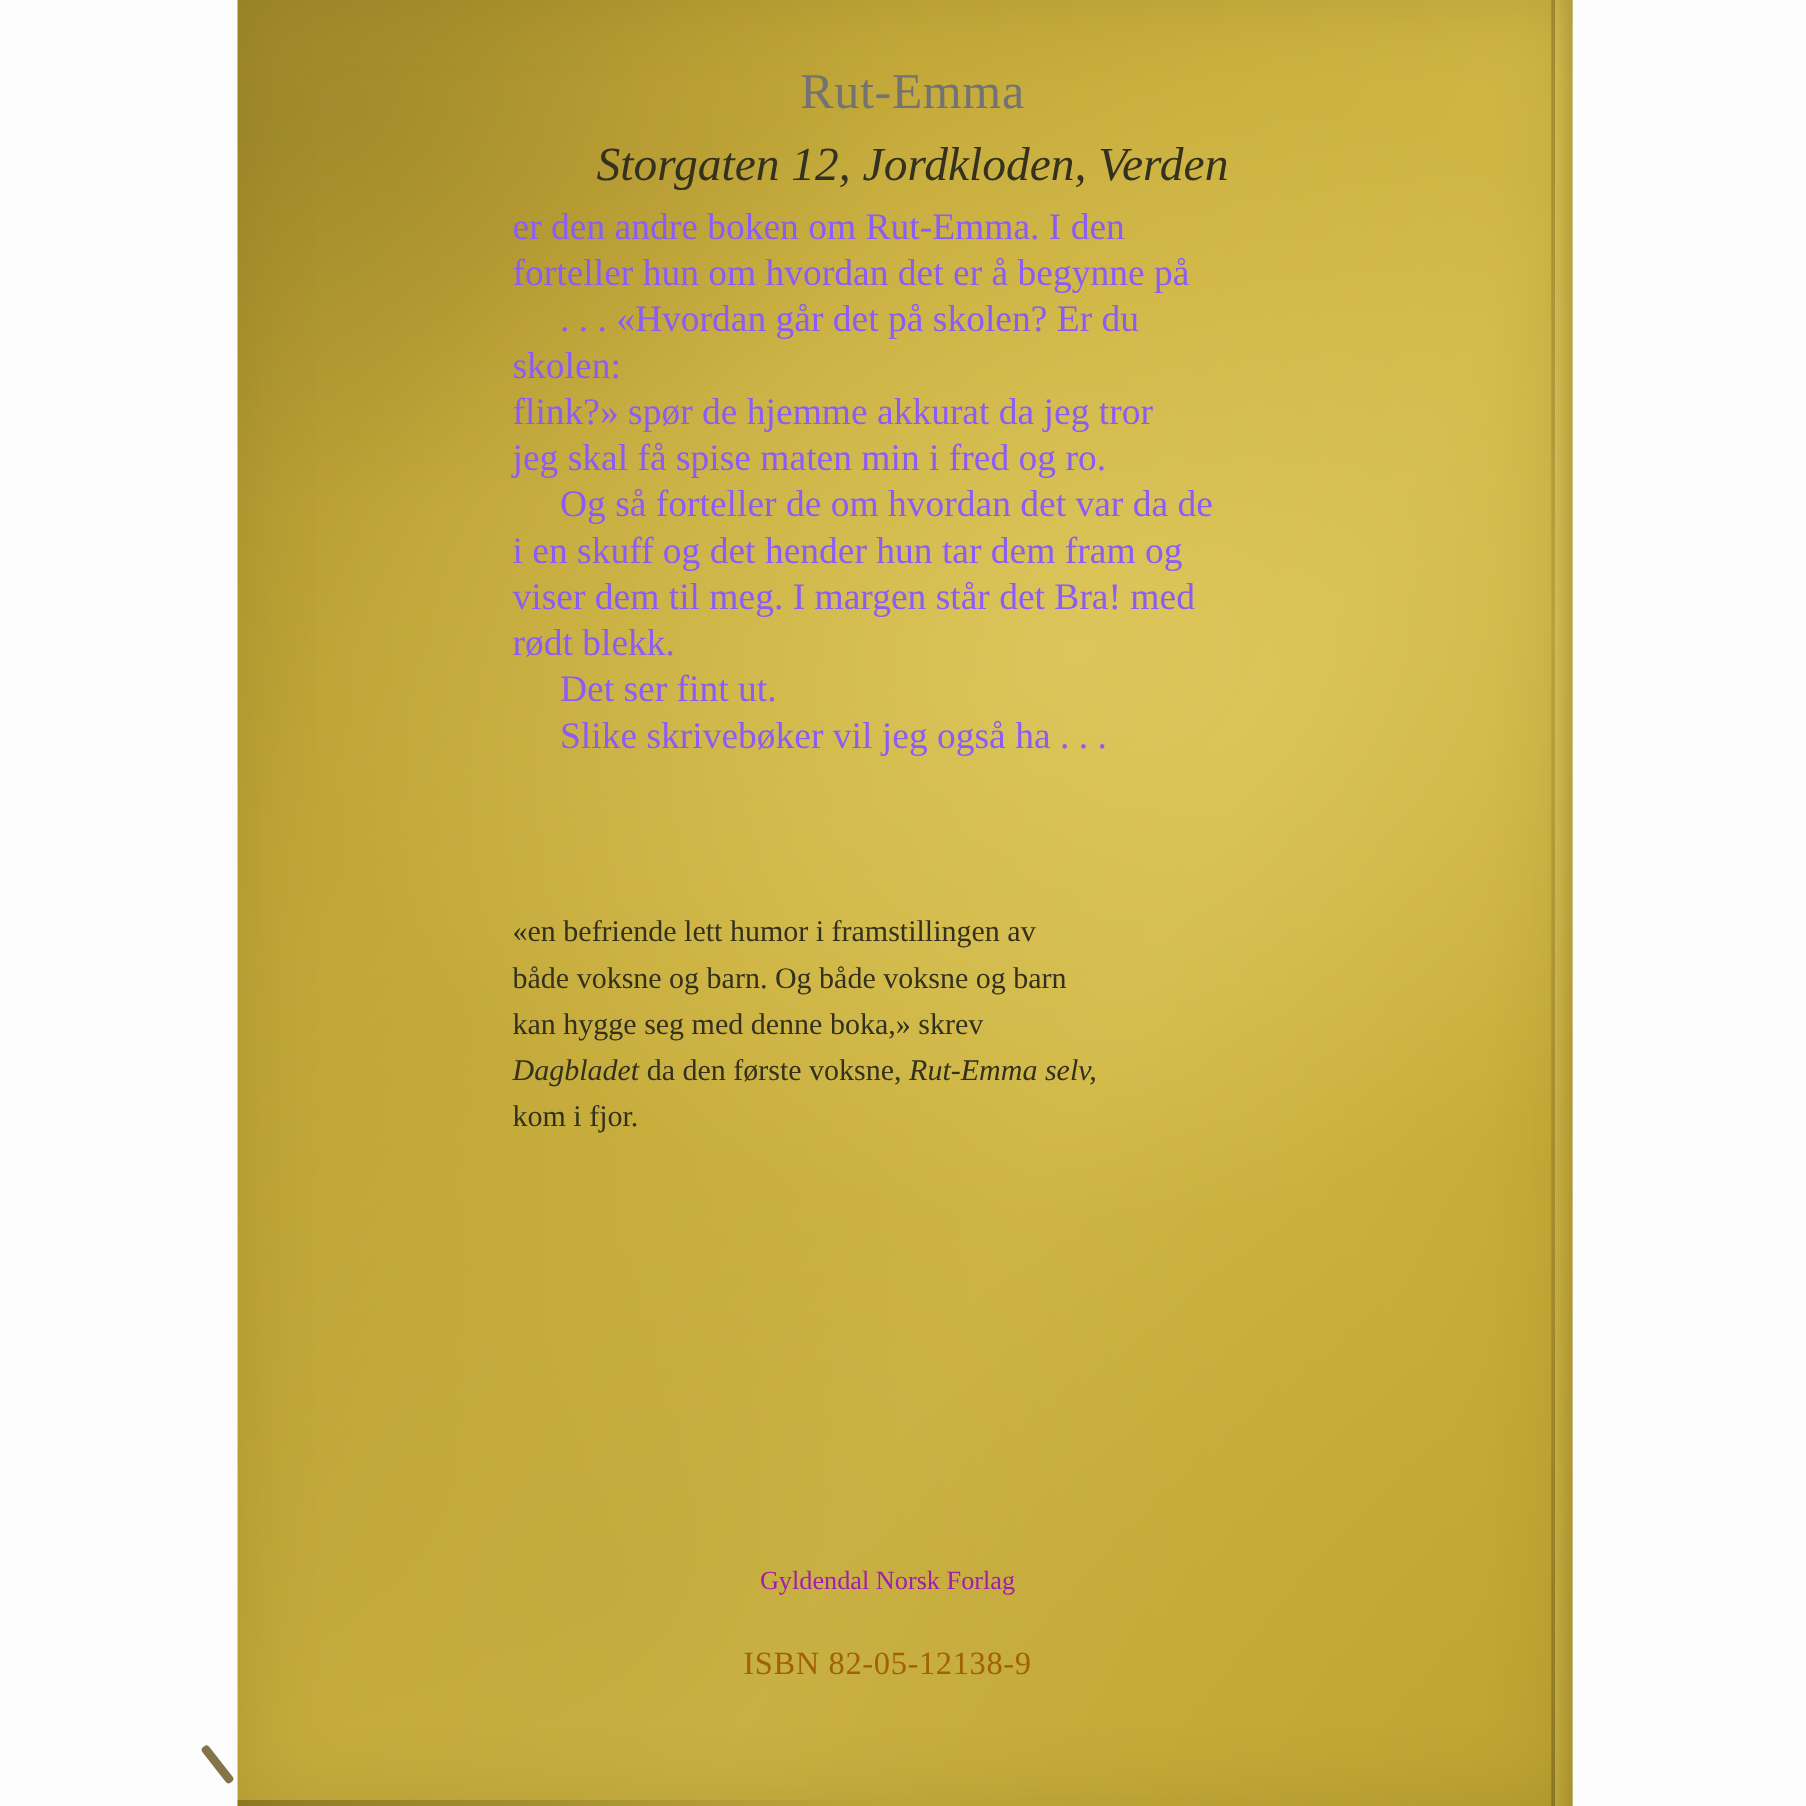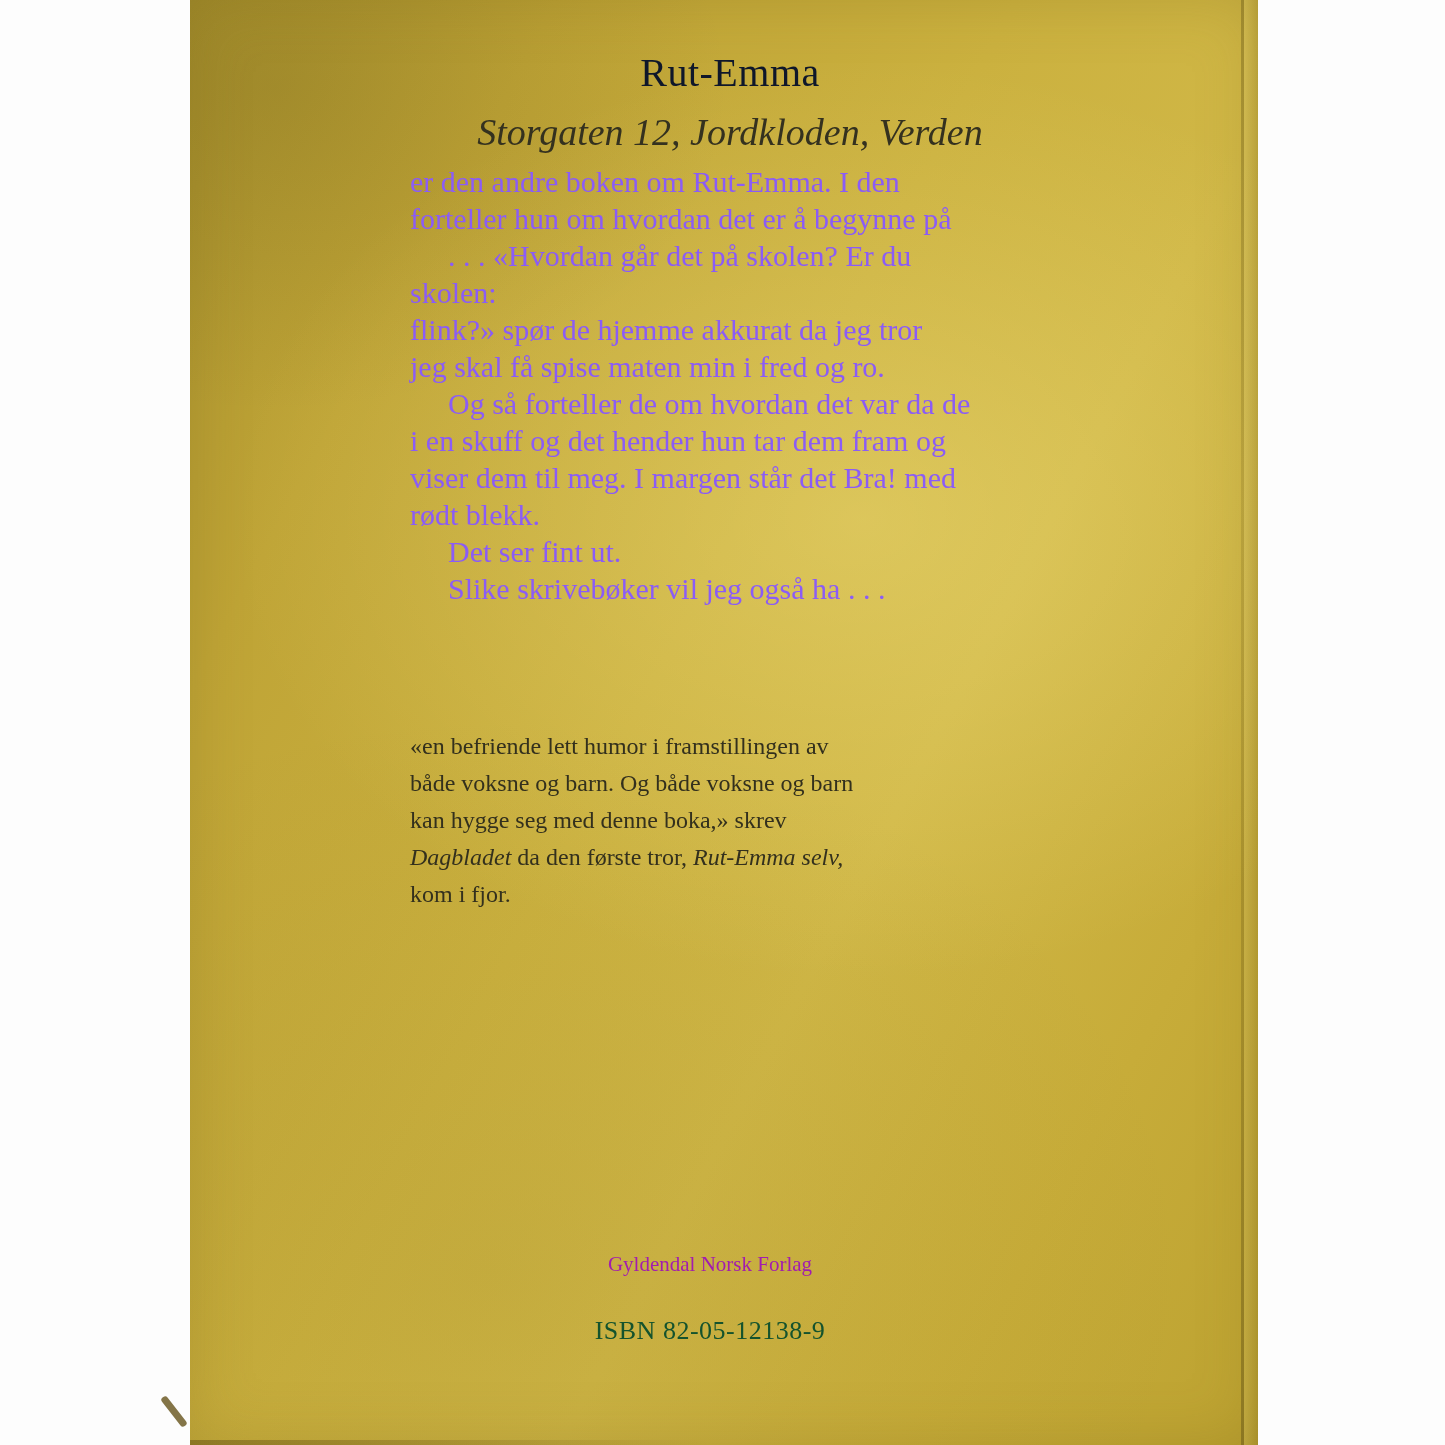--- a/index.html
+++ b/index.html
@@ -74,21 +74,21 @@
   .title-block {
     position: absolute;
     left: 410px;
     top: 50px;
     width: 640px;
     text-align: center;
   }
   .book-title {
     font-size: 40px;
     line-height: 46px;
-    color: #0f172a;
+    color: #737373;
     letter-spacing: 0.5px;
   }
   .book-subtitle {
     font-size: 38px;
     line-height: 46px;
     font-style: italic;
     color: #34311f;
     margin-top: 13px;
   }
   .body-block {
@@ -122,21 +122,21 @@
     color: #a21caf;
   }
   .isbn-line {
     position: absolute;
     left: 400px;
     top: 1316px;
     width: 620px;
     text-align: center;
     font-size: 26px;
     letter-spacing: 0.5px;
-    color: #14532d;
+    color: #a16207;
   }
 </style>
 </head>
 <body>
 
 <div class="stage">
 
   <div class="cover">
     <div class="crease-line"></div>
     <div class="edge-strip"></div>
@@ -162,21 +162,21 @@
     <div class="text-line">viser dem til meg. I margen står det Bra! med</div>
     <div class="text-line">rødt blekk.</div>
     <div class="text-line indent">Det ser fint ut.</div>
     <div class="text-line indent">Slike skrivebøker vil jeg også ha . . .</div>
   </div>
 
   <div class="quote-block">
     <div class="text-line">«en befriende lett humor i framstillingen av</div>
     <div class="text-line">både voksne og barn. Og både voksne og barn</div>
     <div class="text-line">kan hygge seg med denne boka,» skrev</div>
-    <div class="text-line"><span class="italic">Dagbladet</span><span> da den første tror, </span><span class="italic">Rut-Emma selv,</span></div>
+    <div class="text-line"><span class="italic">Dagbladet</span><span> da den første voksne, </span><span class="italic">Rut-Emma selv,</span></div>
     <div class="text-line">kom i fjor.</div>
   </div>
 
   <div class="publisher-line">Gyldendal Norsk Forlag</div>
 
   <div class="isbn-line">ISBN 82-05-12138-9</div>
 
 </div>
 
 </body></html>

